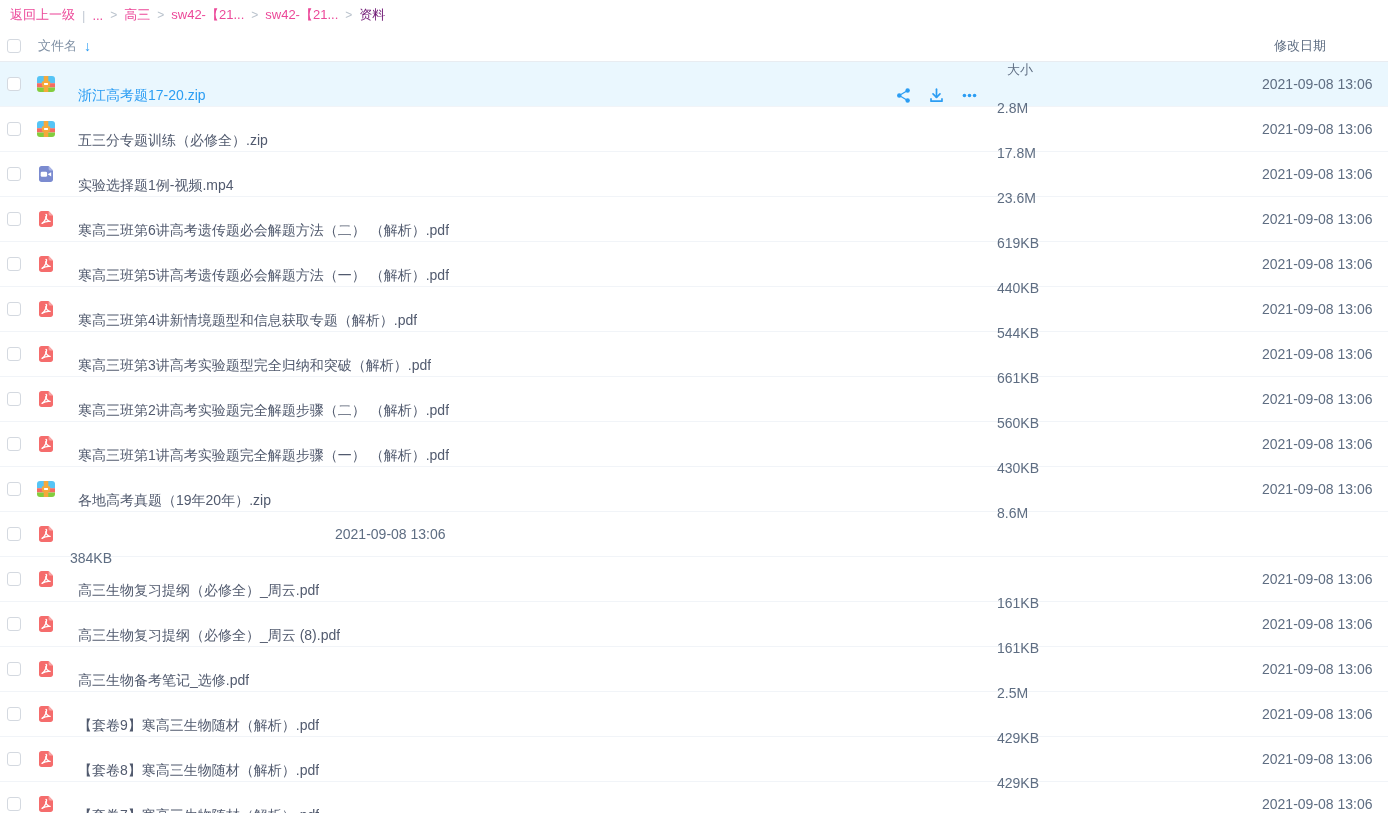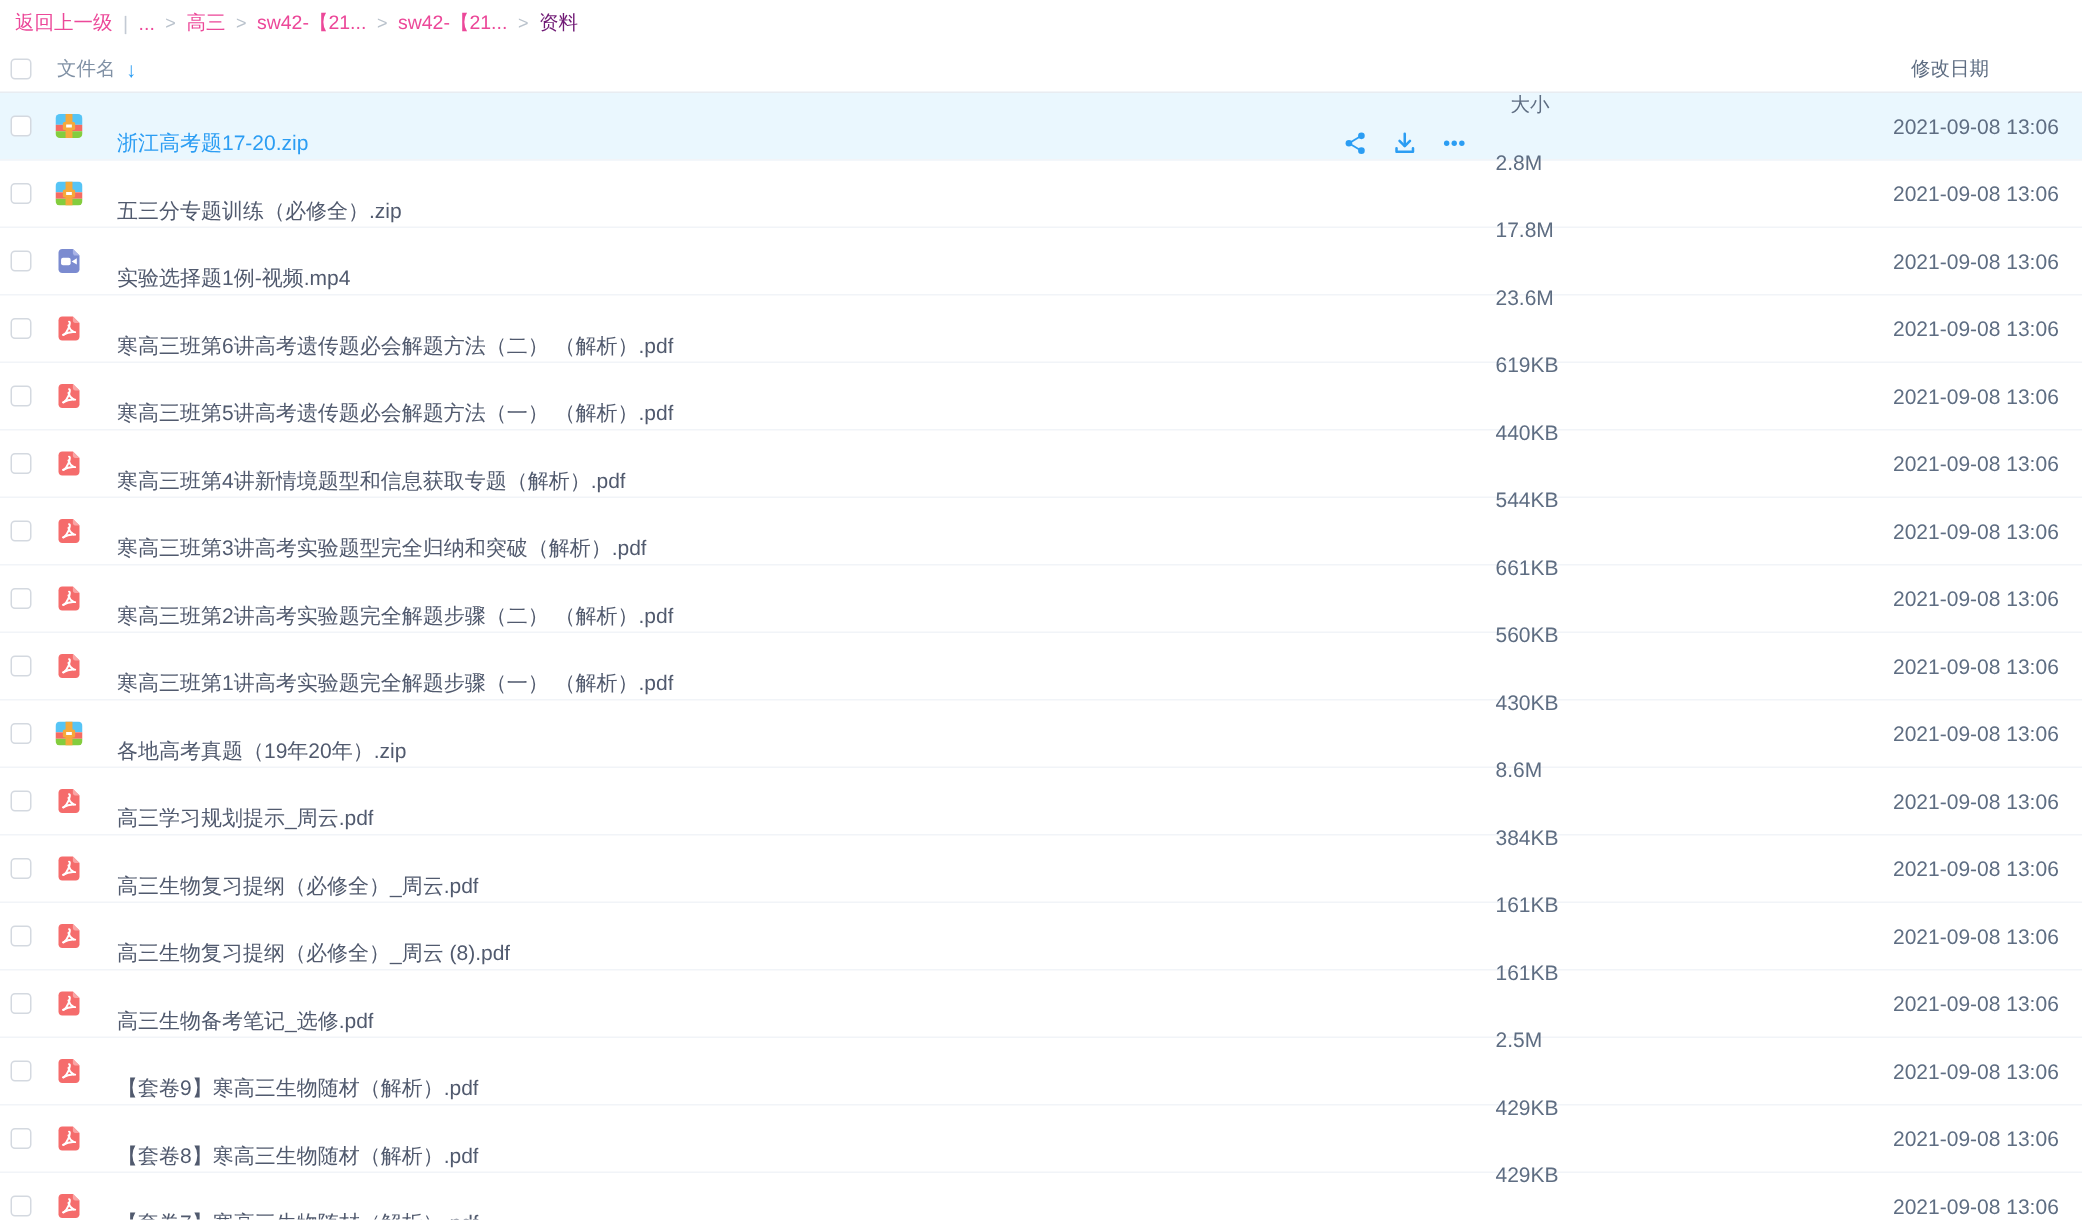--- a/index.html
+++ b/index.html
@@ -348,24 +348,20 @@
       <svg width="20" height="20" viewBox="0 0 20 20">
         <path d="M5.5 2 H12.6 L17 6.4 V15.5 C17 16.9 15.9 18 14.5 18 H5.5 C4.1 18 3 16.9 3 15.5 V4.5 C3 3.1 4.1 2 5.5 2 Z" fill="#f56c6c"></path>
         <path d="M12.6 2 L17 6.4 H14.1 C13.3 6.4 12.6 5.7 12.6 4.9 Z" fill="#f9a5a5"></path>
         <g stroke="#fff" stroke-width="1.3" fill="none" stroke-linecap="round">
           <path d="M10 5.4 c.9 0 .6 2.2 -.3 4.4 -.8 1.9 -2.1 3.7 -3.3 4.5"></path>
           <path d="M9.6 7.9 c.5 1.9 1.9 3.6 3.5 4.4"></path>
           <path d="M6 14.2 c2.3 -1.3 5.7 -2.1 8.1 -1.8"></path>
         </g>
       </svg>
     </span>
-    <span class="col-name">
-      <span class="fname">高三学习规划提示_周云.pdf</span>
-
-    </span>
     <span class="col-size">384KB</span>
     <span class="col-date">2021-09-08 13:06</span>
   </div>
       <div class="row">
     <span class="col-check">
           <span class="checkbox"></span>
         </span>
     <span class="col-icon">
 
       <svg width="20" height="20" viewBox="0 0 20 20">

